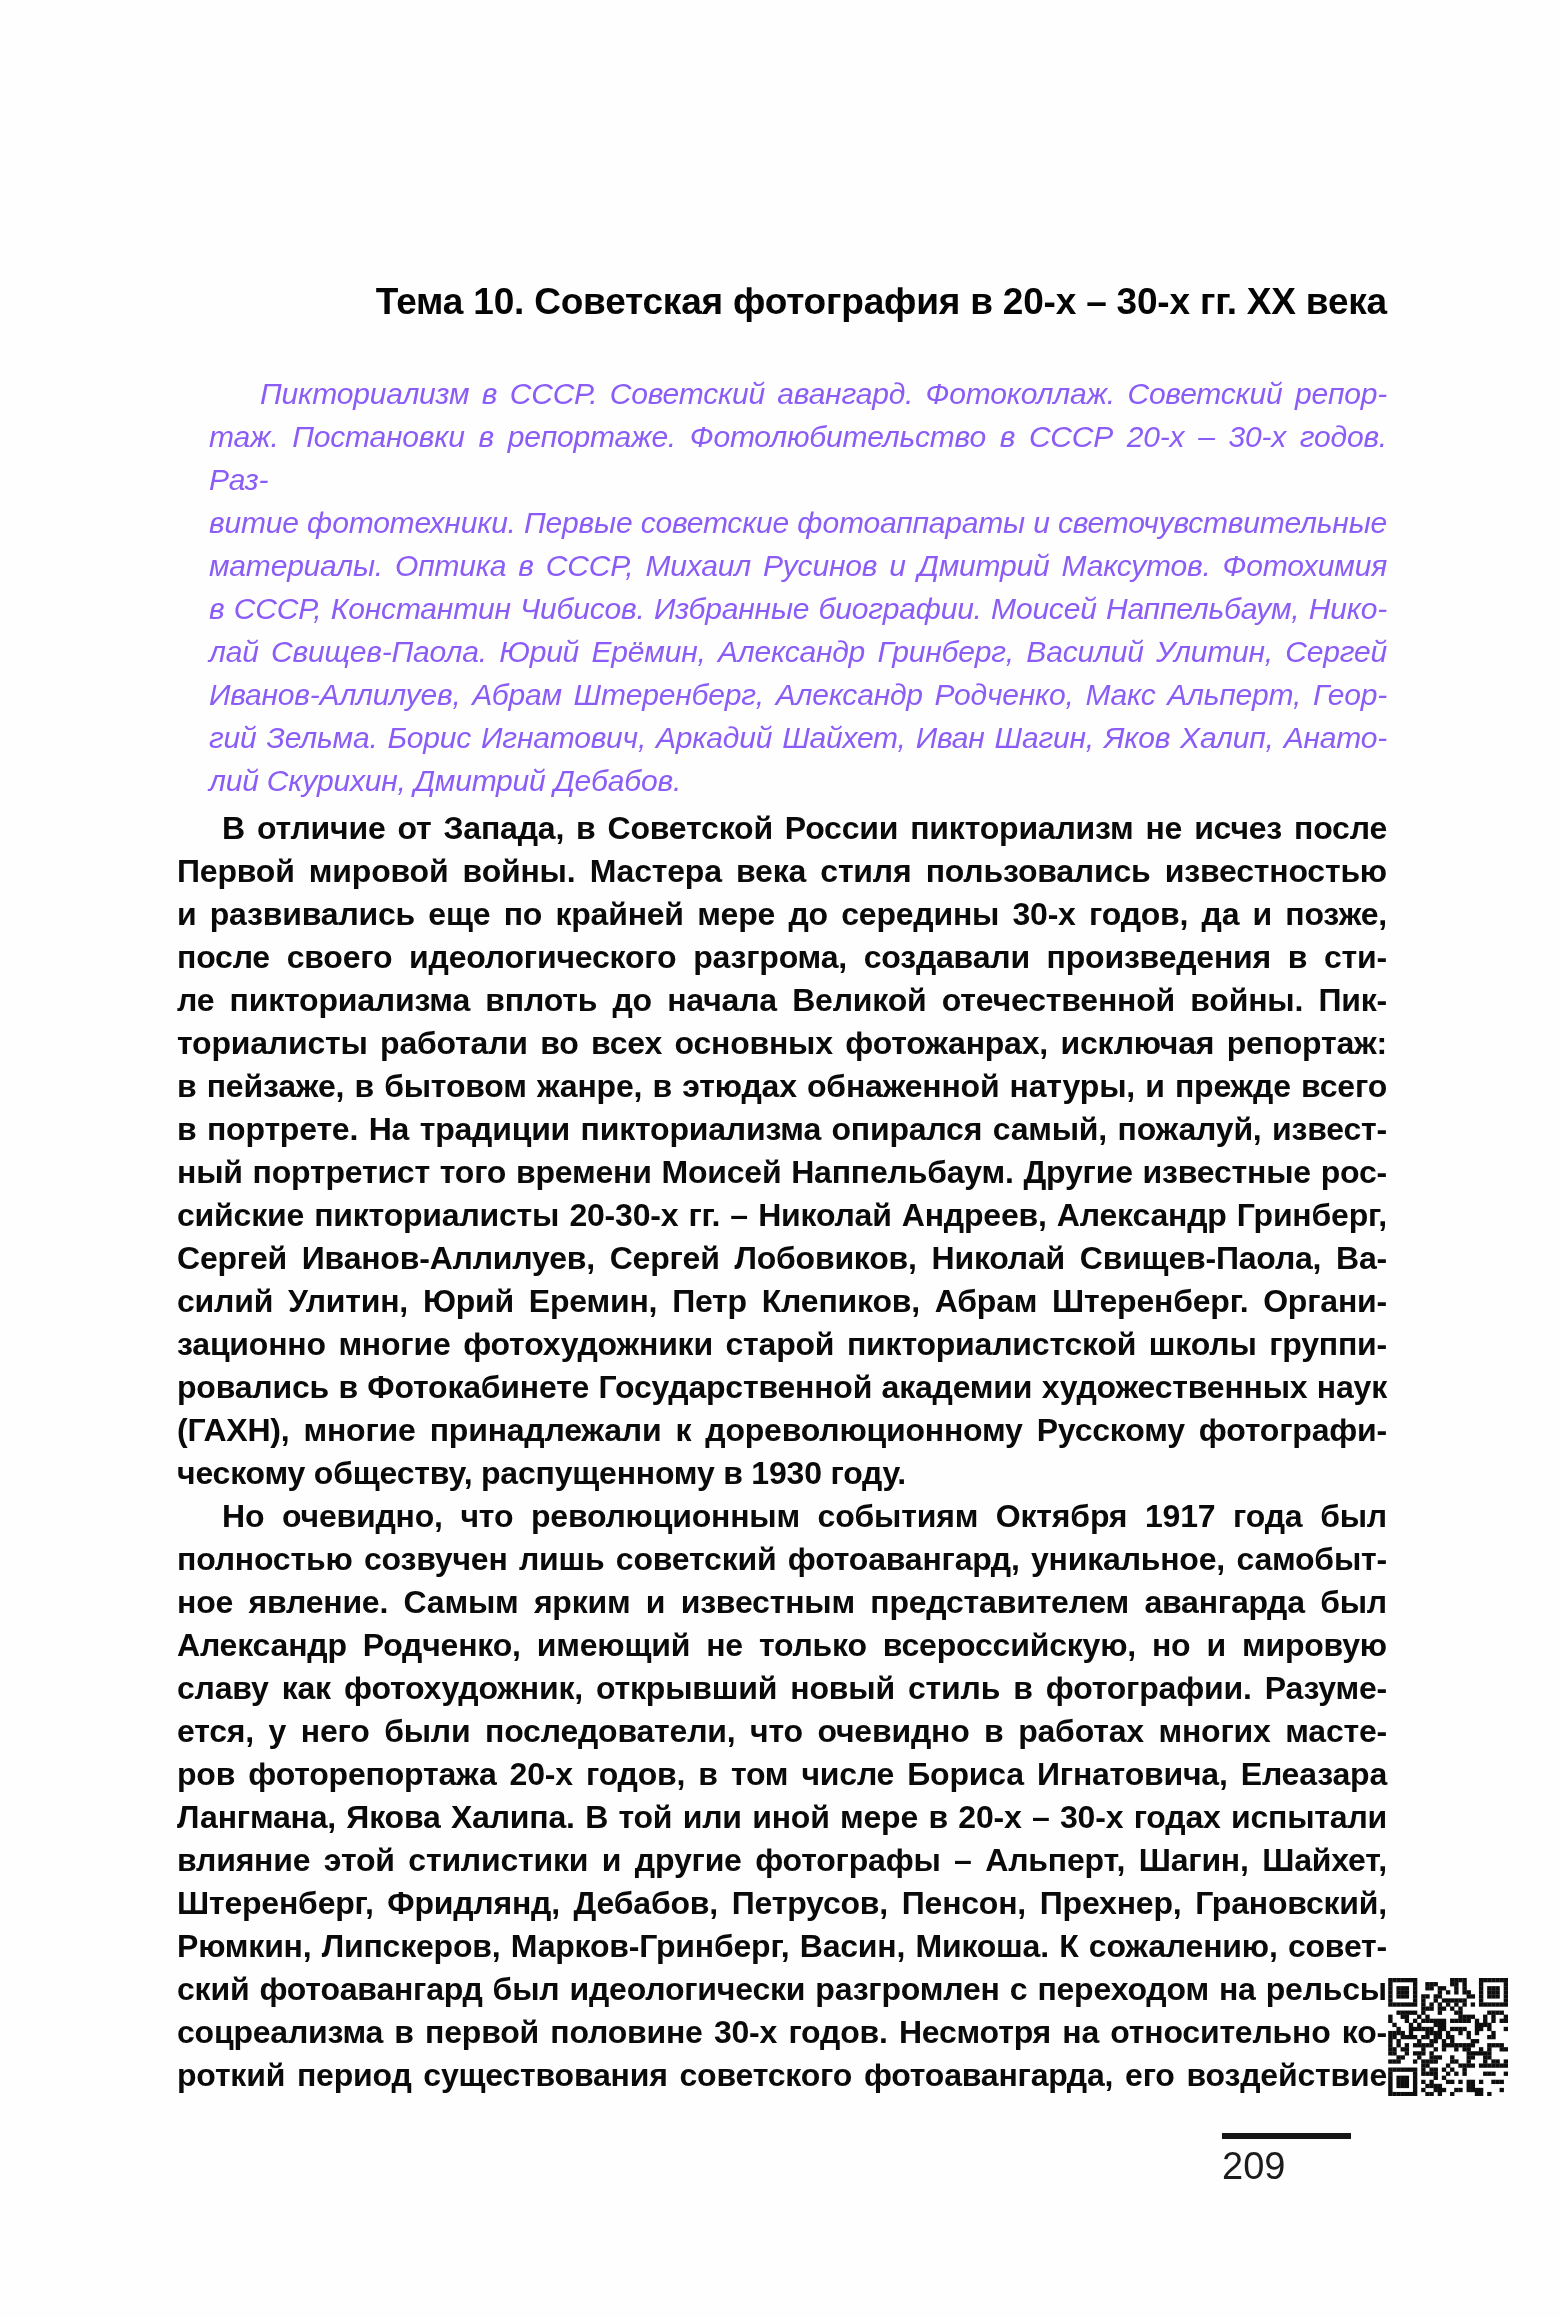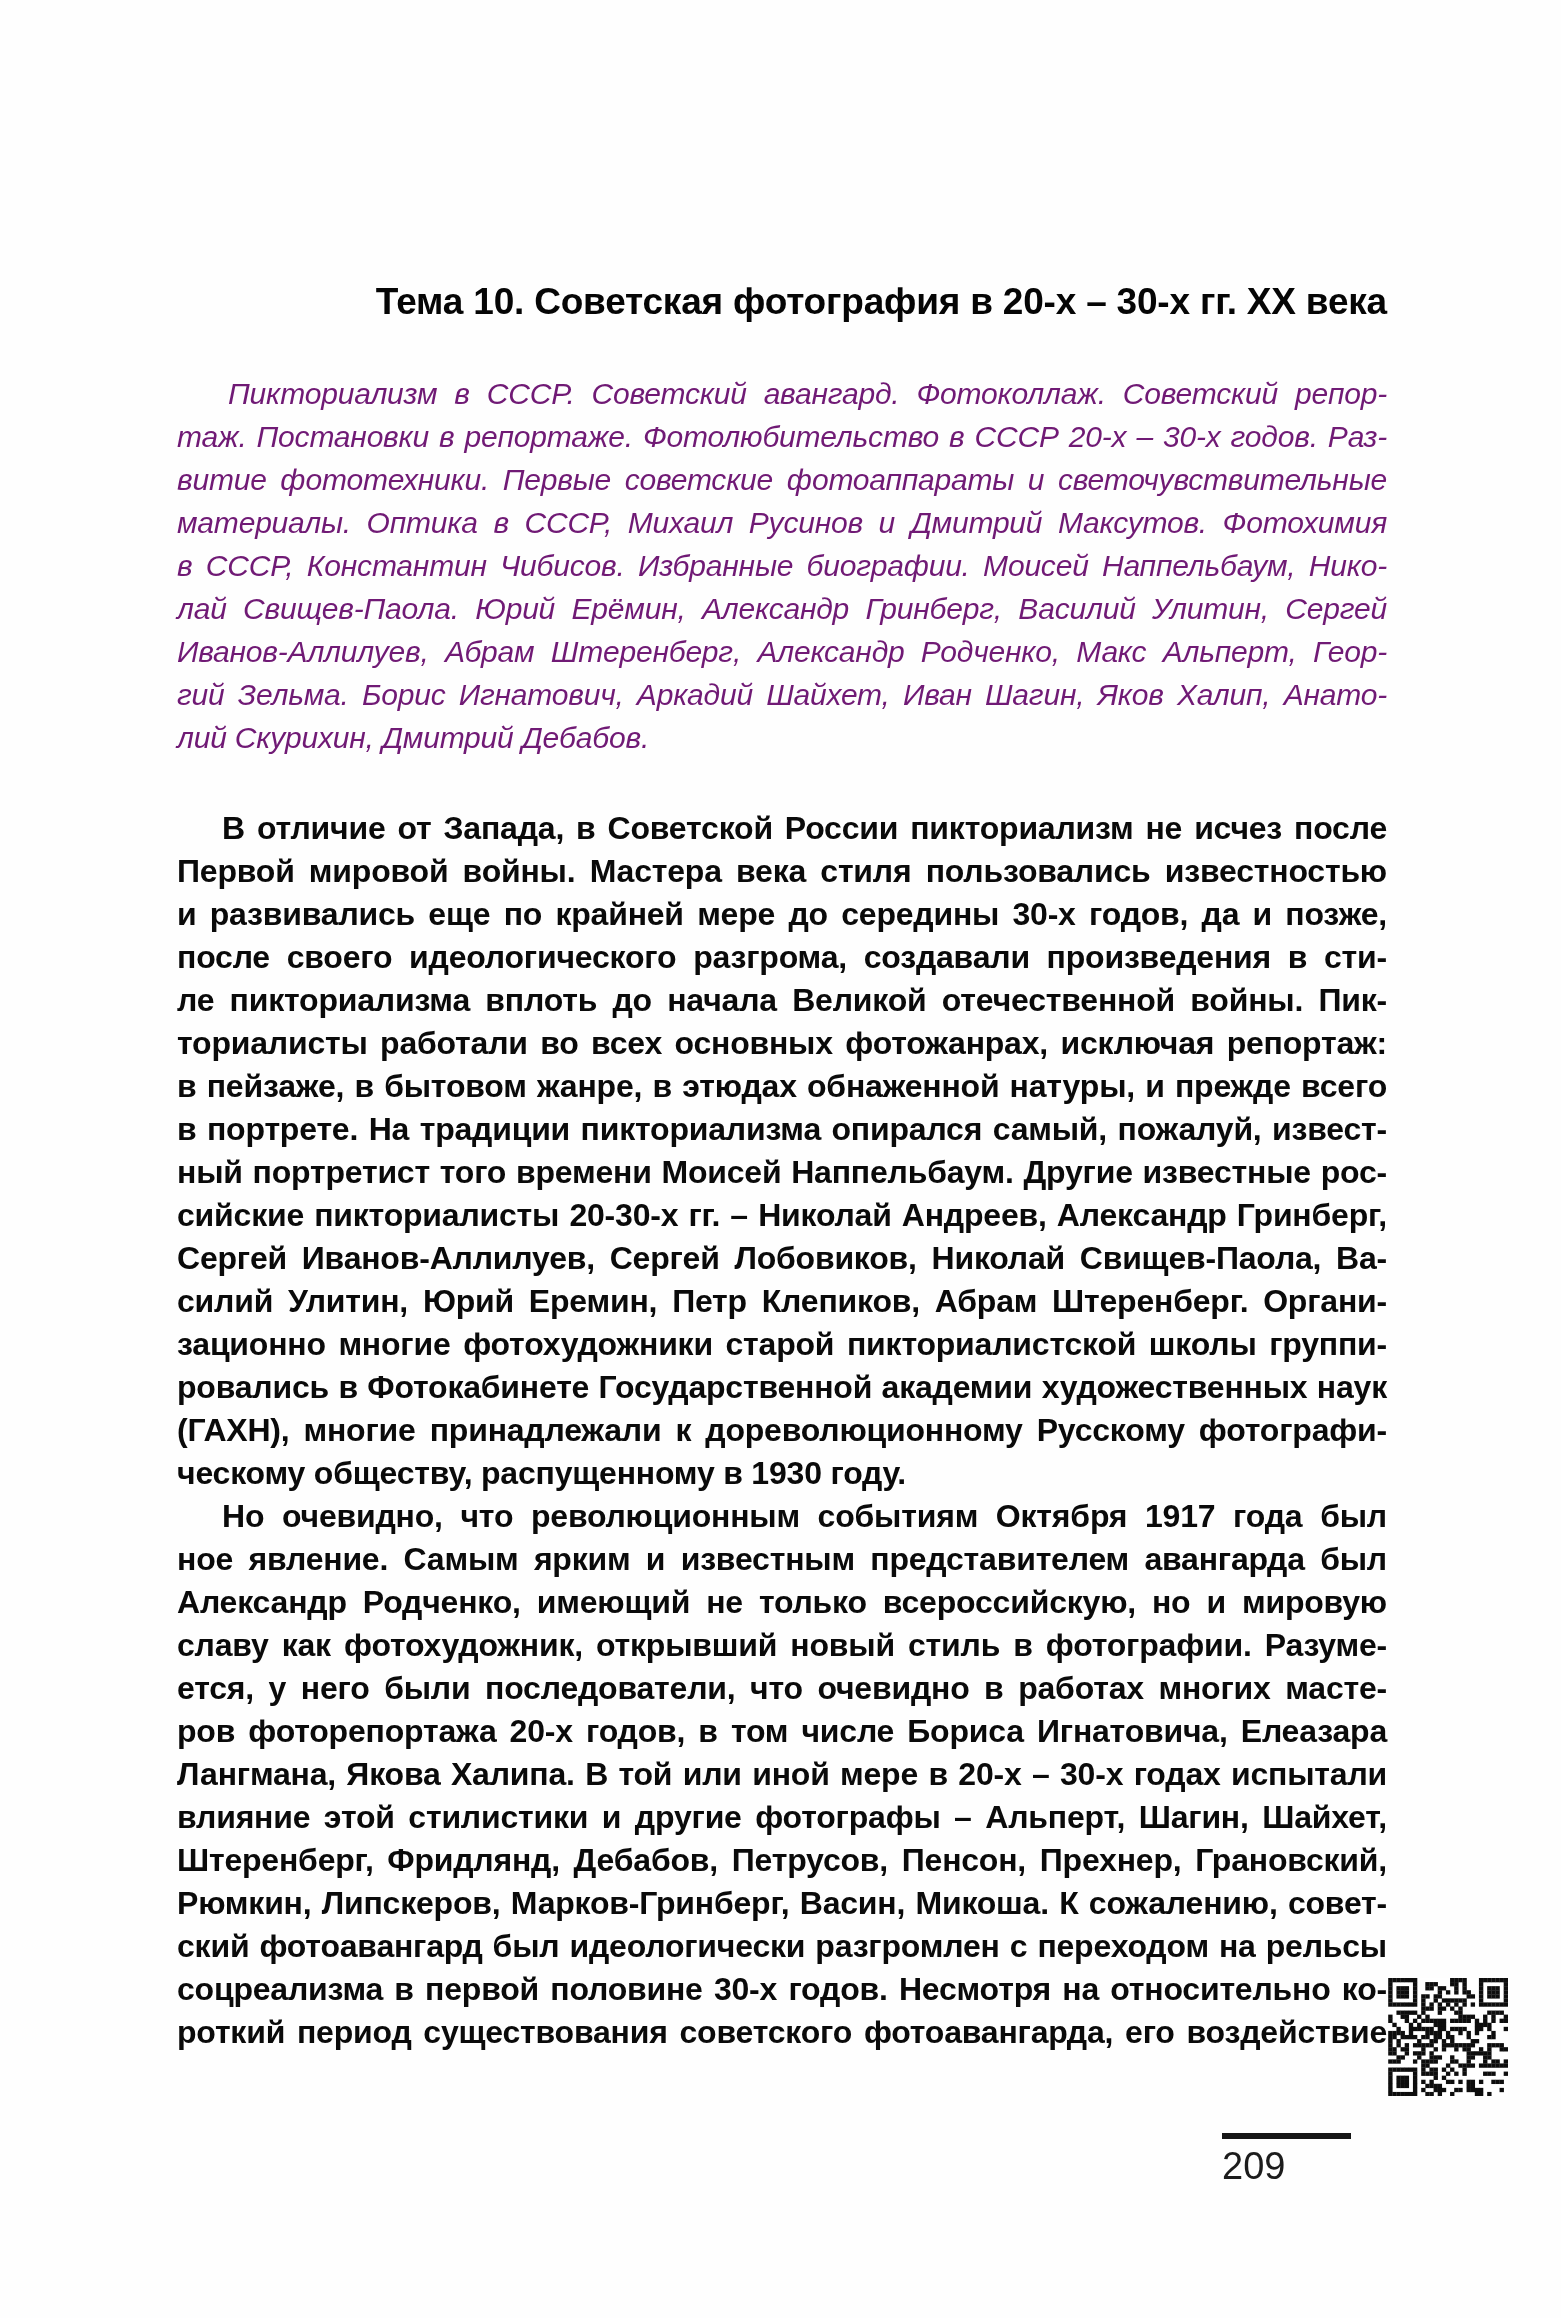--- a/index.html
+++ b/index.html
@@ -54,21 +54,22 @@
     white-space: normal;
     letter-spacing: -0.2px;
   }
   .line.jl {
     text-align-last: justify;
   }
   .abstract .line {
     font-style: italic;
     font-size: 30px;
     line-height: 43px;
-    color: #701a75;
+    color: #8b5cf6;
+    margin-left: 32px;
   }
   .bodytext .line {
     font-size: 32px;
     line-height: 43px;
     color: #0a0a0a;
     font-weight: bold;
   }
   .abstract .line.indent { text-indent: 51px; }
   .bodytext .line.indent { text-indent: 45px; }
   .qr {
@@ -127,20 +128,21 @@
       <div class="line jl">в портрете. На традиции пикториализма опирался самый, пожалуй, извест-</div>
       <div class="line jl">ный портретист того времени Моисей Наппельбаум. Другие известные рос-</div>
       <div class="line jl">сийские пикториалисты 20-30-х гг. – Николай Андреев, Александр Гринберг,</div>
       <div class="line jl">Сергей Иванов-Аллилуев, Сергей Лобовиков, Николай Свищев-Паола, Ва-</div>
       <div class="line jl">силий Улитин, Юрий Еремин, Петр Клепиков, Абрам Штеренберг. Органи-</div>
       <div class="line jl">зационно многие фотохудожники старой пикториалистской школы группи-</div>
       <div class="line jl">ровались в Фотокабинете Государственной академии художественных наук</div>
       <div class="line jl">(ГАХН), многие принадлежали к дореволюционному Русскому фотографи-</div>
       <div class="line">ческому обществу, распущенному в 1930 году.</div>
       <div class="line indent jl">Но очевидно, что революционным событиям Октября 1917 года был</div>
+      <div class="line jl">полностью созвучен лишь советский фотоавангард, уникальное, самобыт-</div>
       <div class="line jl">ное явление. Самым ярким и известным представителем авангарда был</div>
       <div class="line jl">Александр Родченко, имеющий не только всероссийскую, но и мировую</div>
       <div class="line jl">славу как фотохудожник, открывший новый стиль в фотографии. Разуме-</div>
       <div class="line jl">ется, у него были последователи, что очевидно в работах многих масте-</div>
       <div class="line jl">ров фоторепортажа 20-х годов, в том числе Бориса Игнатовича, Елеазара</div>
       <div class="line jl">Лангмана, Якова Халипа. В той или иной мере в 20-х – 30-х годах испытали</div>
       <div class="line jl">влияние этой стилистики и другие фотографы – Альперт, Шагин, Шайхет,</div>
       <div class="line jl">Штеренберг, Фридлянд, Дебабов, Петрусов, Пенсон, Прехнер, Грановский,</div>
       <div class="line jl">Рюмкин, Липскеров, Марков-Гринберг, Васин, Микоша. К сожалению, совет-</div>
       <div class="line jl">ский фотоавангард был идеологически разгромлен с переходом на рельсы</div>

